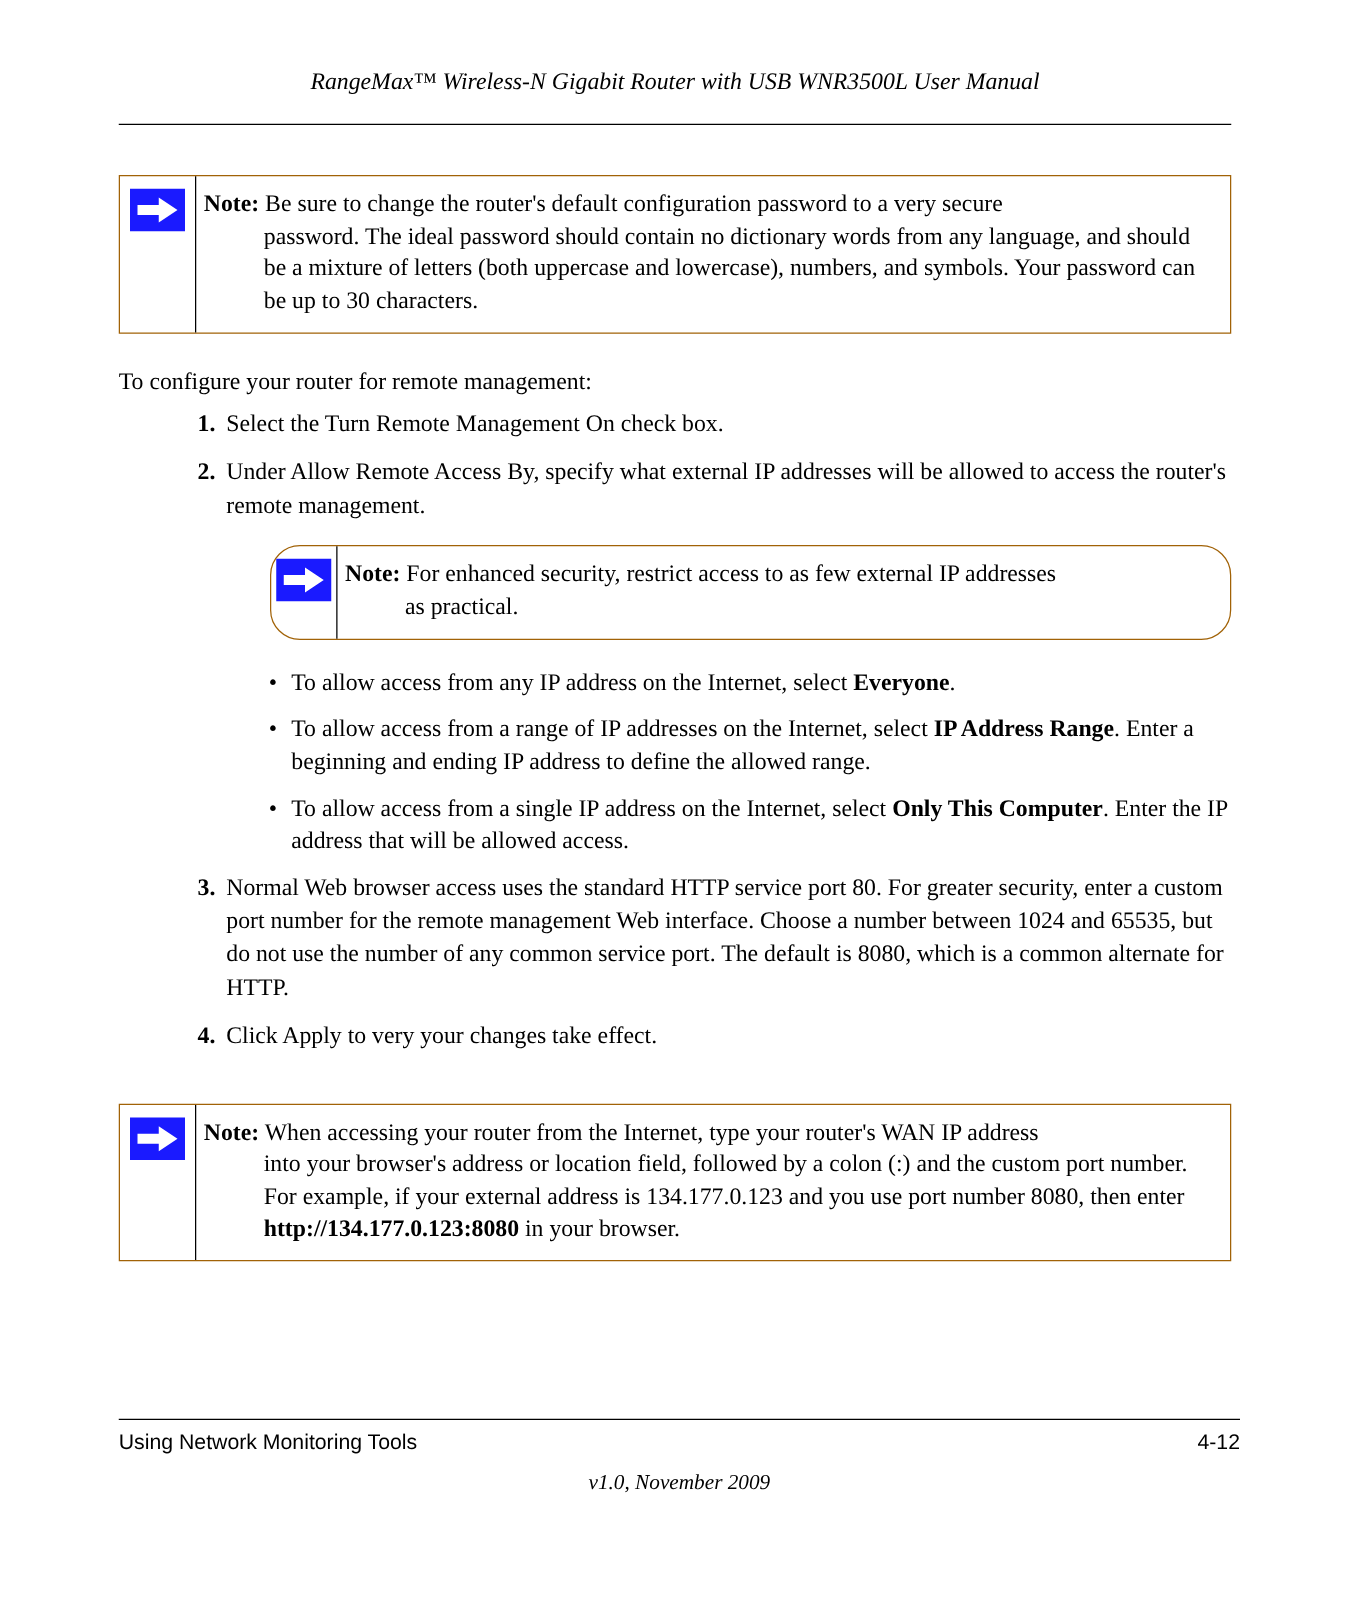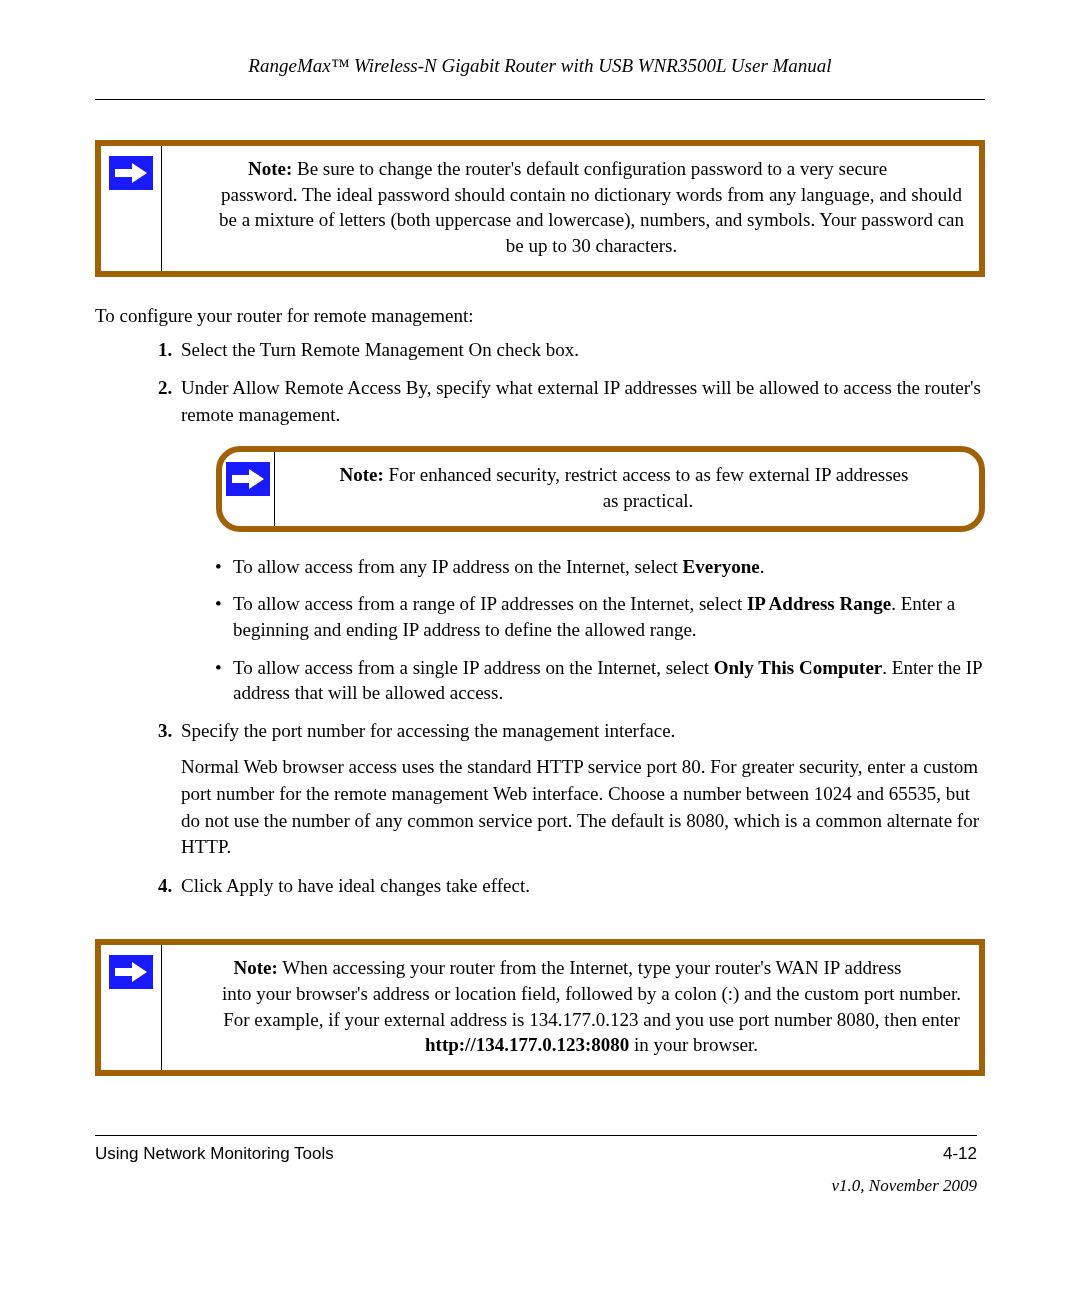--- a/index.html
+++ b/index.html
@@ -18,24 +18,23 @@
     box-sizing: border-box;
   }
   .header {
     text-align: center;
     font-style: italic;
     font-size: 19px;
     padding-bottom: 22px;
     border-bottom: 1.5px solid #000;
   }
   .note-box {
-    border: 6px solid #a16207;
+    border: 1px solid #a16207;
     display: flex;
     margin: 40px 0 28px 0;
-    text-align: center;
   }
   .note-box.indented {
     margin-left: 35px;
     margin-right: 0;
     margin-top: 18px;
     margin-bottom: 22px;
     border-radius: 24px;
   }
   .note-icon-cell {
     width: 60px;
@@ -96,24 +95,24 @@
     content: "•";
     position: absolute;
     left: 0;
     top: 0;
   }
   .b { font-weight: bold; }
   .footer {
     position: absolute;
     bottom: 100px;
     left: 95px;
-    right: 103px;
+    right: 88px;
   }
   .footer-rule { border-top: 1.5px solid #000; padding-top: 8px; display: flex; justify-content: space-between; font-family: Arial, Helvetica, sans-serif; font-size: 17px; }
-  .footer-version { text-align: right; font-style: italic; font-size: 17px; margin-top: 12px; font-family: "Times New Roman", Times, serif; }
+  .footer-version { text-align: center; font-style: italic; font-size: 17px; margin-top: 12px; font-family: "Times New Roman", Times, serif; }
 </style>
 </head>
 <body>
 
 <div class="page">
   <div class="header">RangeMax™ Wireless-N Gigabit Router with USB WNR3500L User Manual</div>
 
   <div class="note-box">
     <div class="note-icon-cell">
       <div class="arrow-icon">
@@ -157,25 +156,24 @@
         </li>
         <li>
           <span>To allow access from a range of IP addresses on the Internet, select </span><span class="b">IP Address Range</span><span>. Enter a beginning and ending IP address to define the allowed range.</span>
         </li>
         <li>
           <span>To allow access from a single IP address on the Internet, select </span><span class="b">Only This Computer</span><span>. Enter the IP address that will be allowed access.</span>
         </li>
       </ul>
     </li>
     <li>
-      <span>Specify the port number for accessing the management interface.</span>
       <div class="step-body">Normal Web browser access uses the standard HTTP service port 80. For greater security, enter a custom port number for the remote management Web interface. Choose a number between 1024 and 65535, but do not use the number of any common service port. The default is 8080, which is a common alternate for HTTP.</div>
     </li>
     <li>
-      <span>Click </span><span class="b">Apply</span><span> to have ideal changes take effect.</span>
+      <span>Click </span><span class="b">Apply</span><span> to very your changes take effect.</span>
     </li>
   </ol>
 
   <div class="note-box">
     <div class="note-icon-cell">
       <div class="arrow-icon">
         <svg width="38" height="26" viewBox="0 0 38 26">
             <path d="M3 9 H20 V3 L35 13 L20 23 V17 H3 Z" fill="#fff"></path>
           </svg>
       </div>

